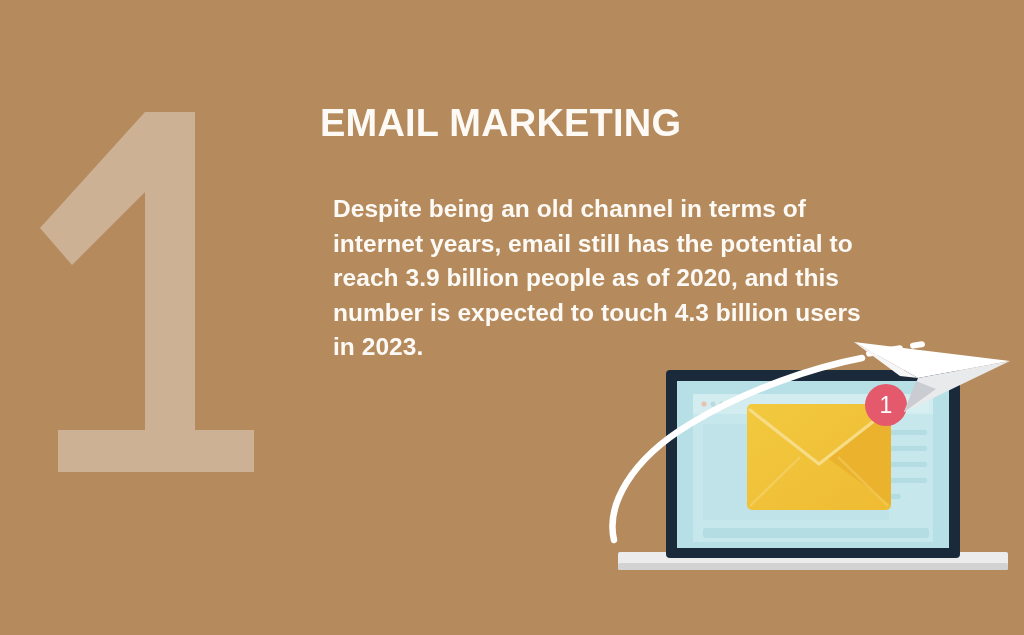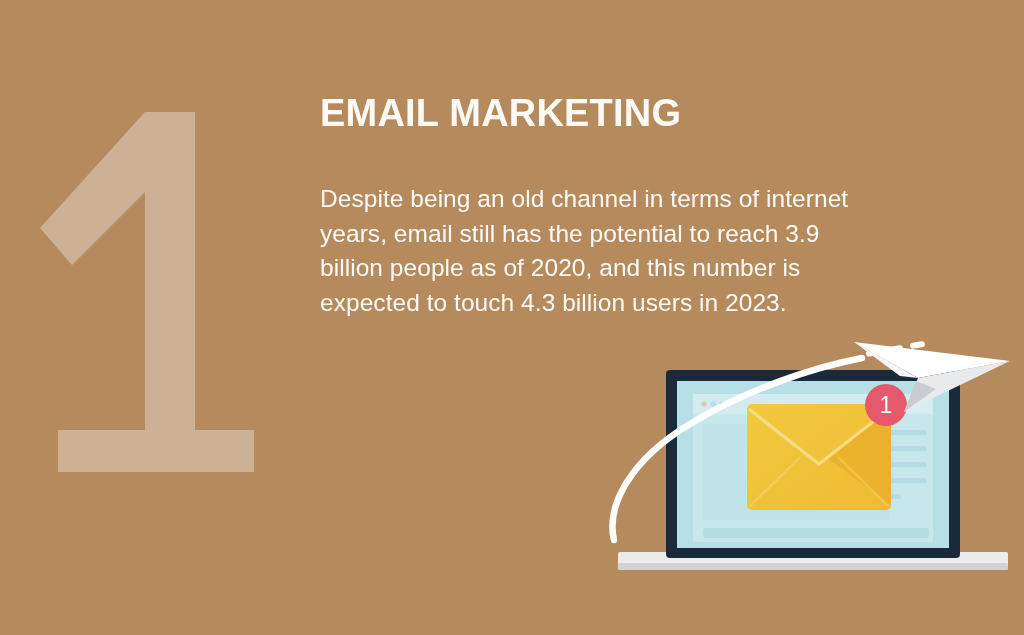--- a/index.html
+++ b/index.html
@@ -24,38 +24,38 @@
     top: 100px;
     width: 260px;
     height: 380px;
   }
   #numeral-wrap svg { display: block; }
 
   
   #text-col {
     position: absolute;
     left: 320px;
-    top: 90px;
+    top: 100px;
     width: 560px;
   }
   #headline {
     color: #fdfaf6;
     font-size: 38px;
     line-height: 46px;
     font-weight: 700;
     letter-spacing: 0.2px;
     margin: 0 0 46px 0;
     white-space: nowrap;
   }
   .para {
     color: #fdfaf6;
     font-size: 24.5px;
     line-height: 34.5px;
-    font-weight: 400;
-    margin: 0;
+    font-weight: 700;
+    margin: 13px;
     letter-spacing: 0.05px;
   }
   #para-1 { width: 556px; margin-bottom: 36px; }
   #para-2 { width: 330px; }
 
   
   #illustration {
     position: absolute;
     left: 600px;
     top: 320px;

